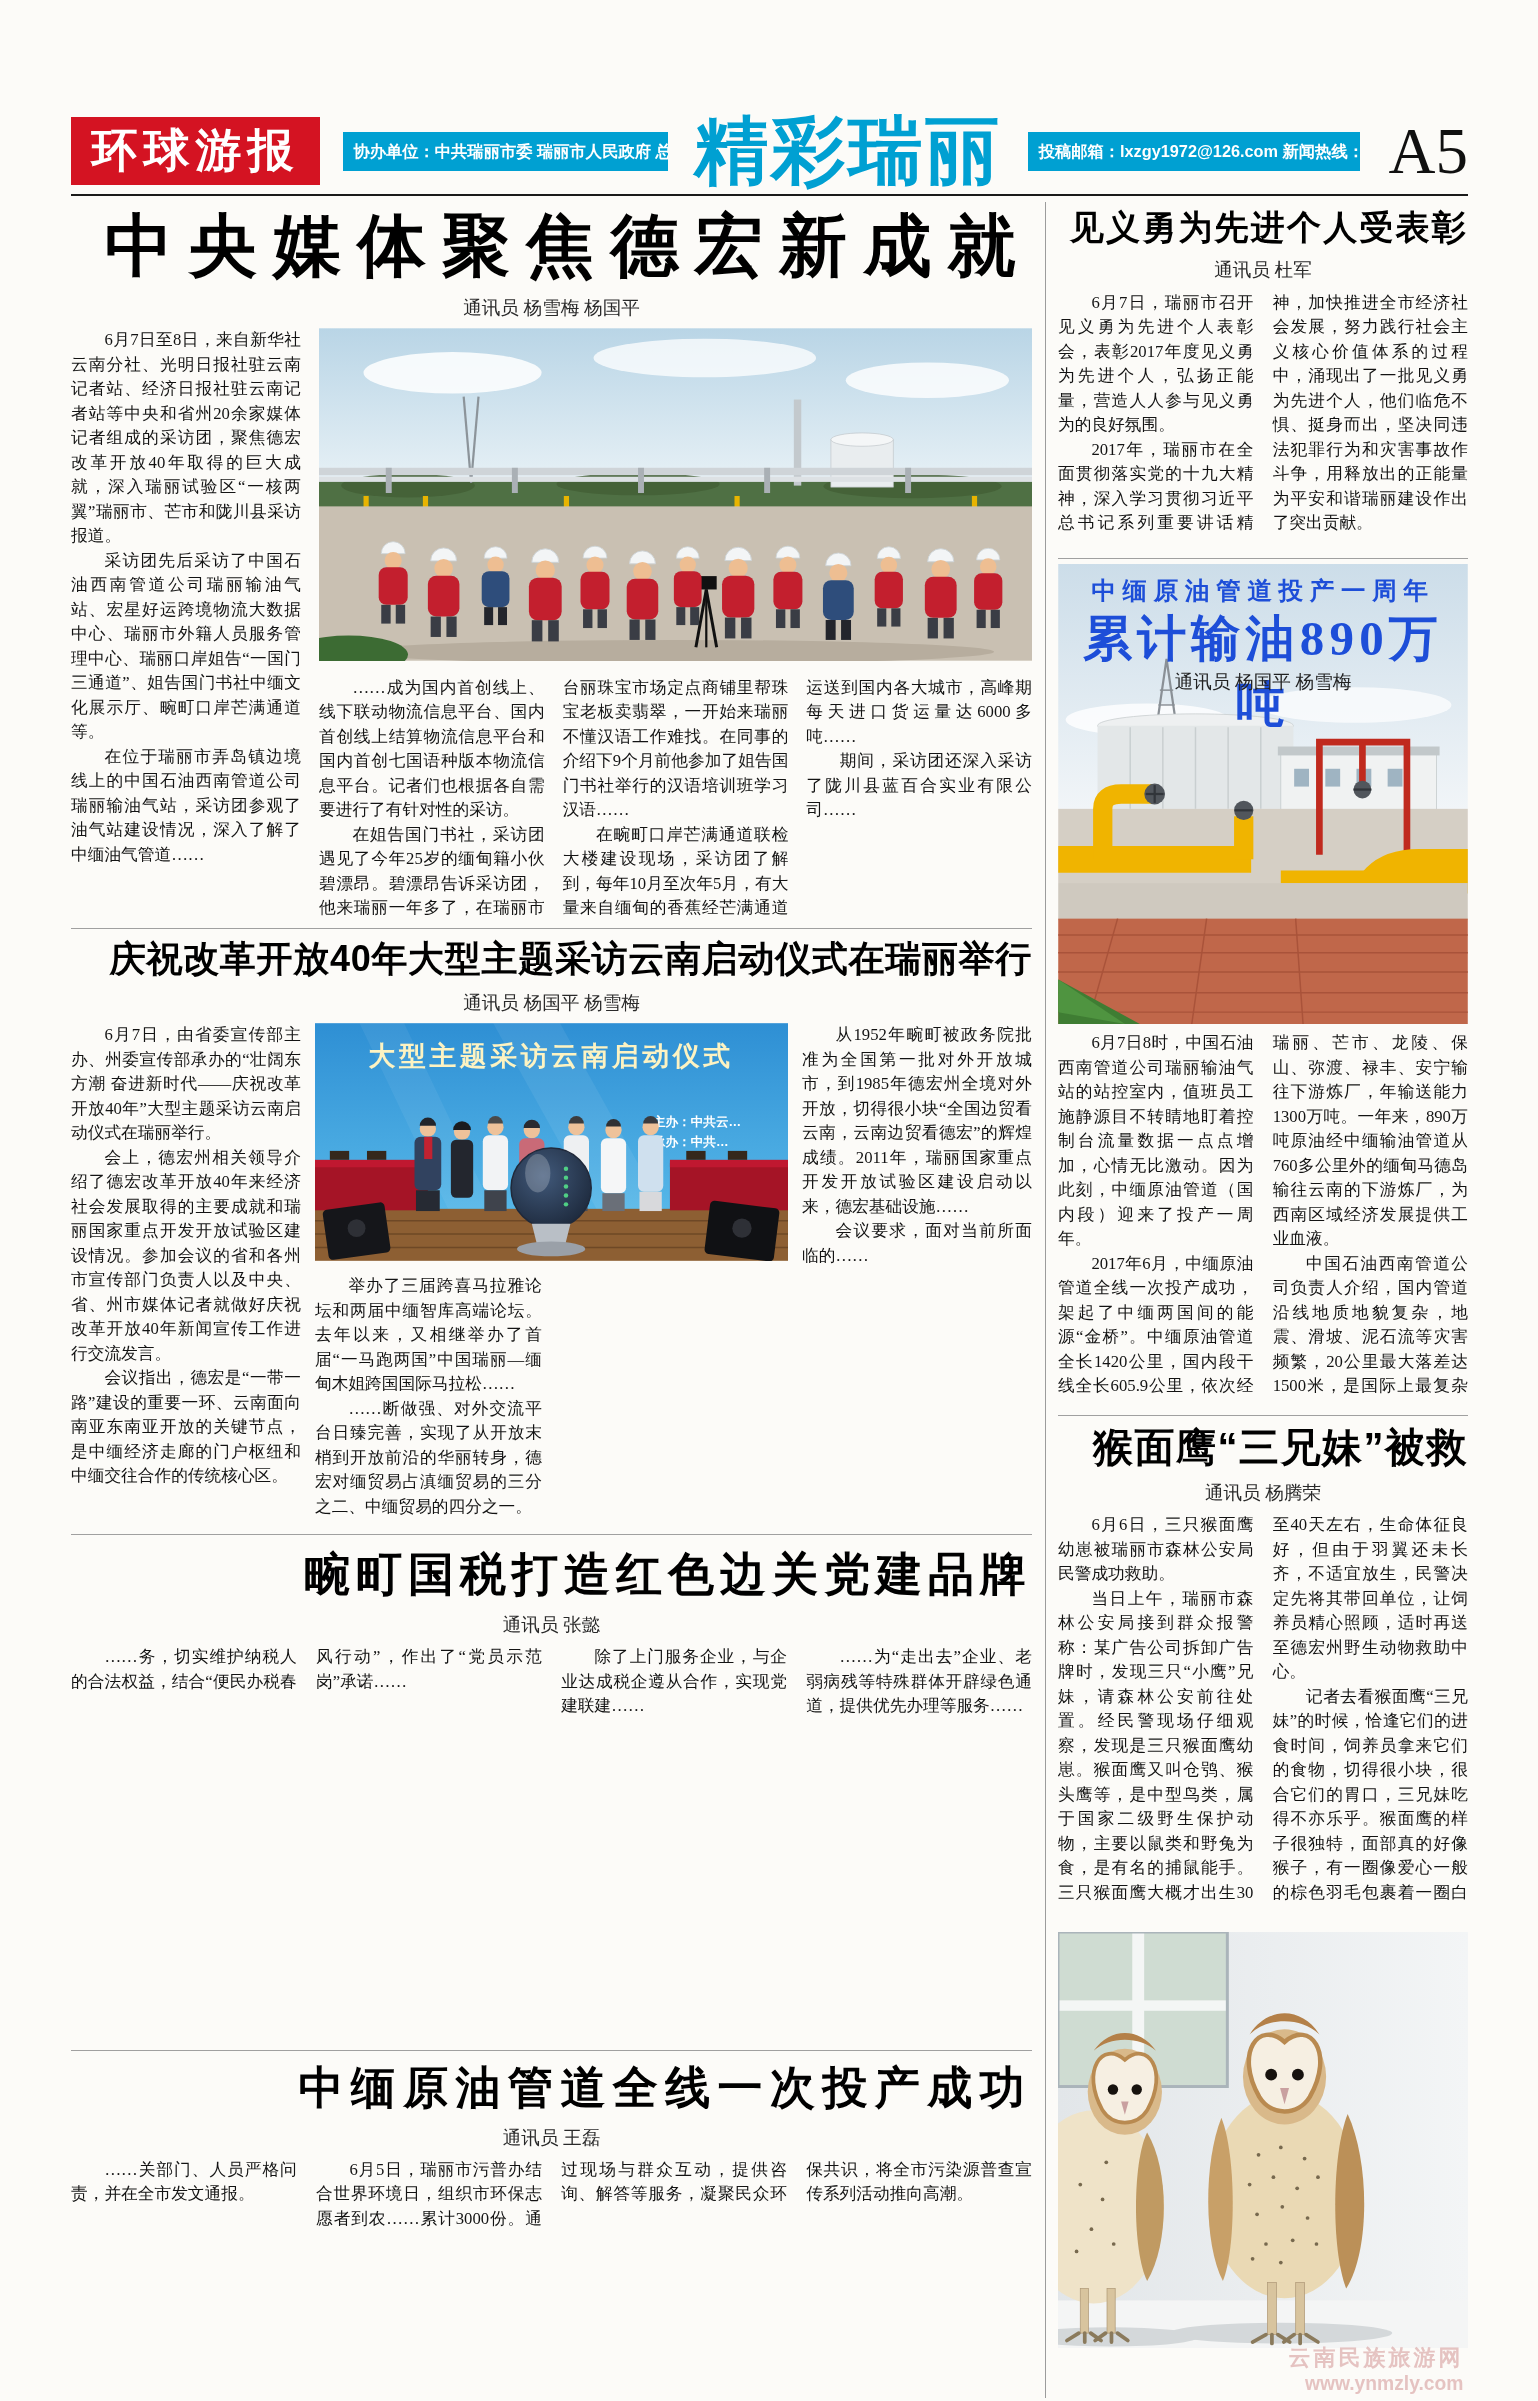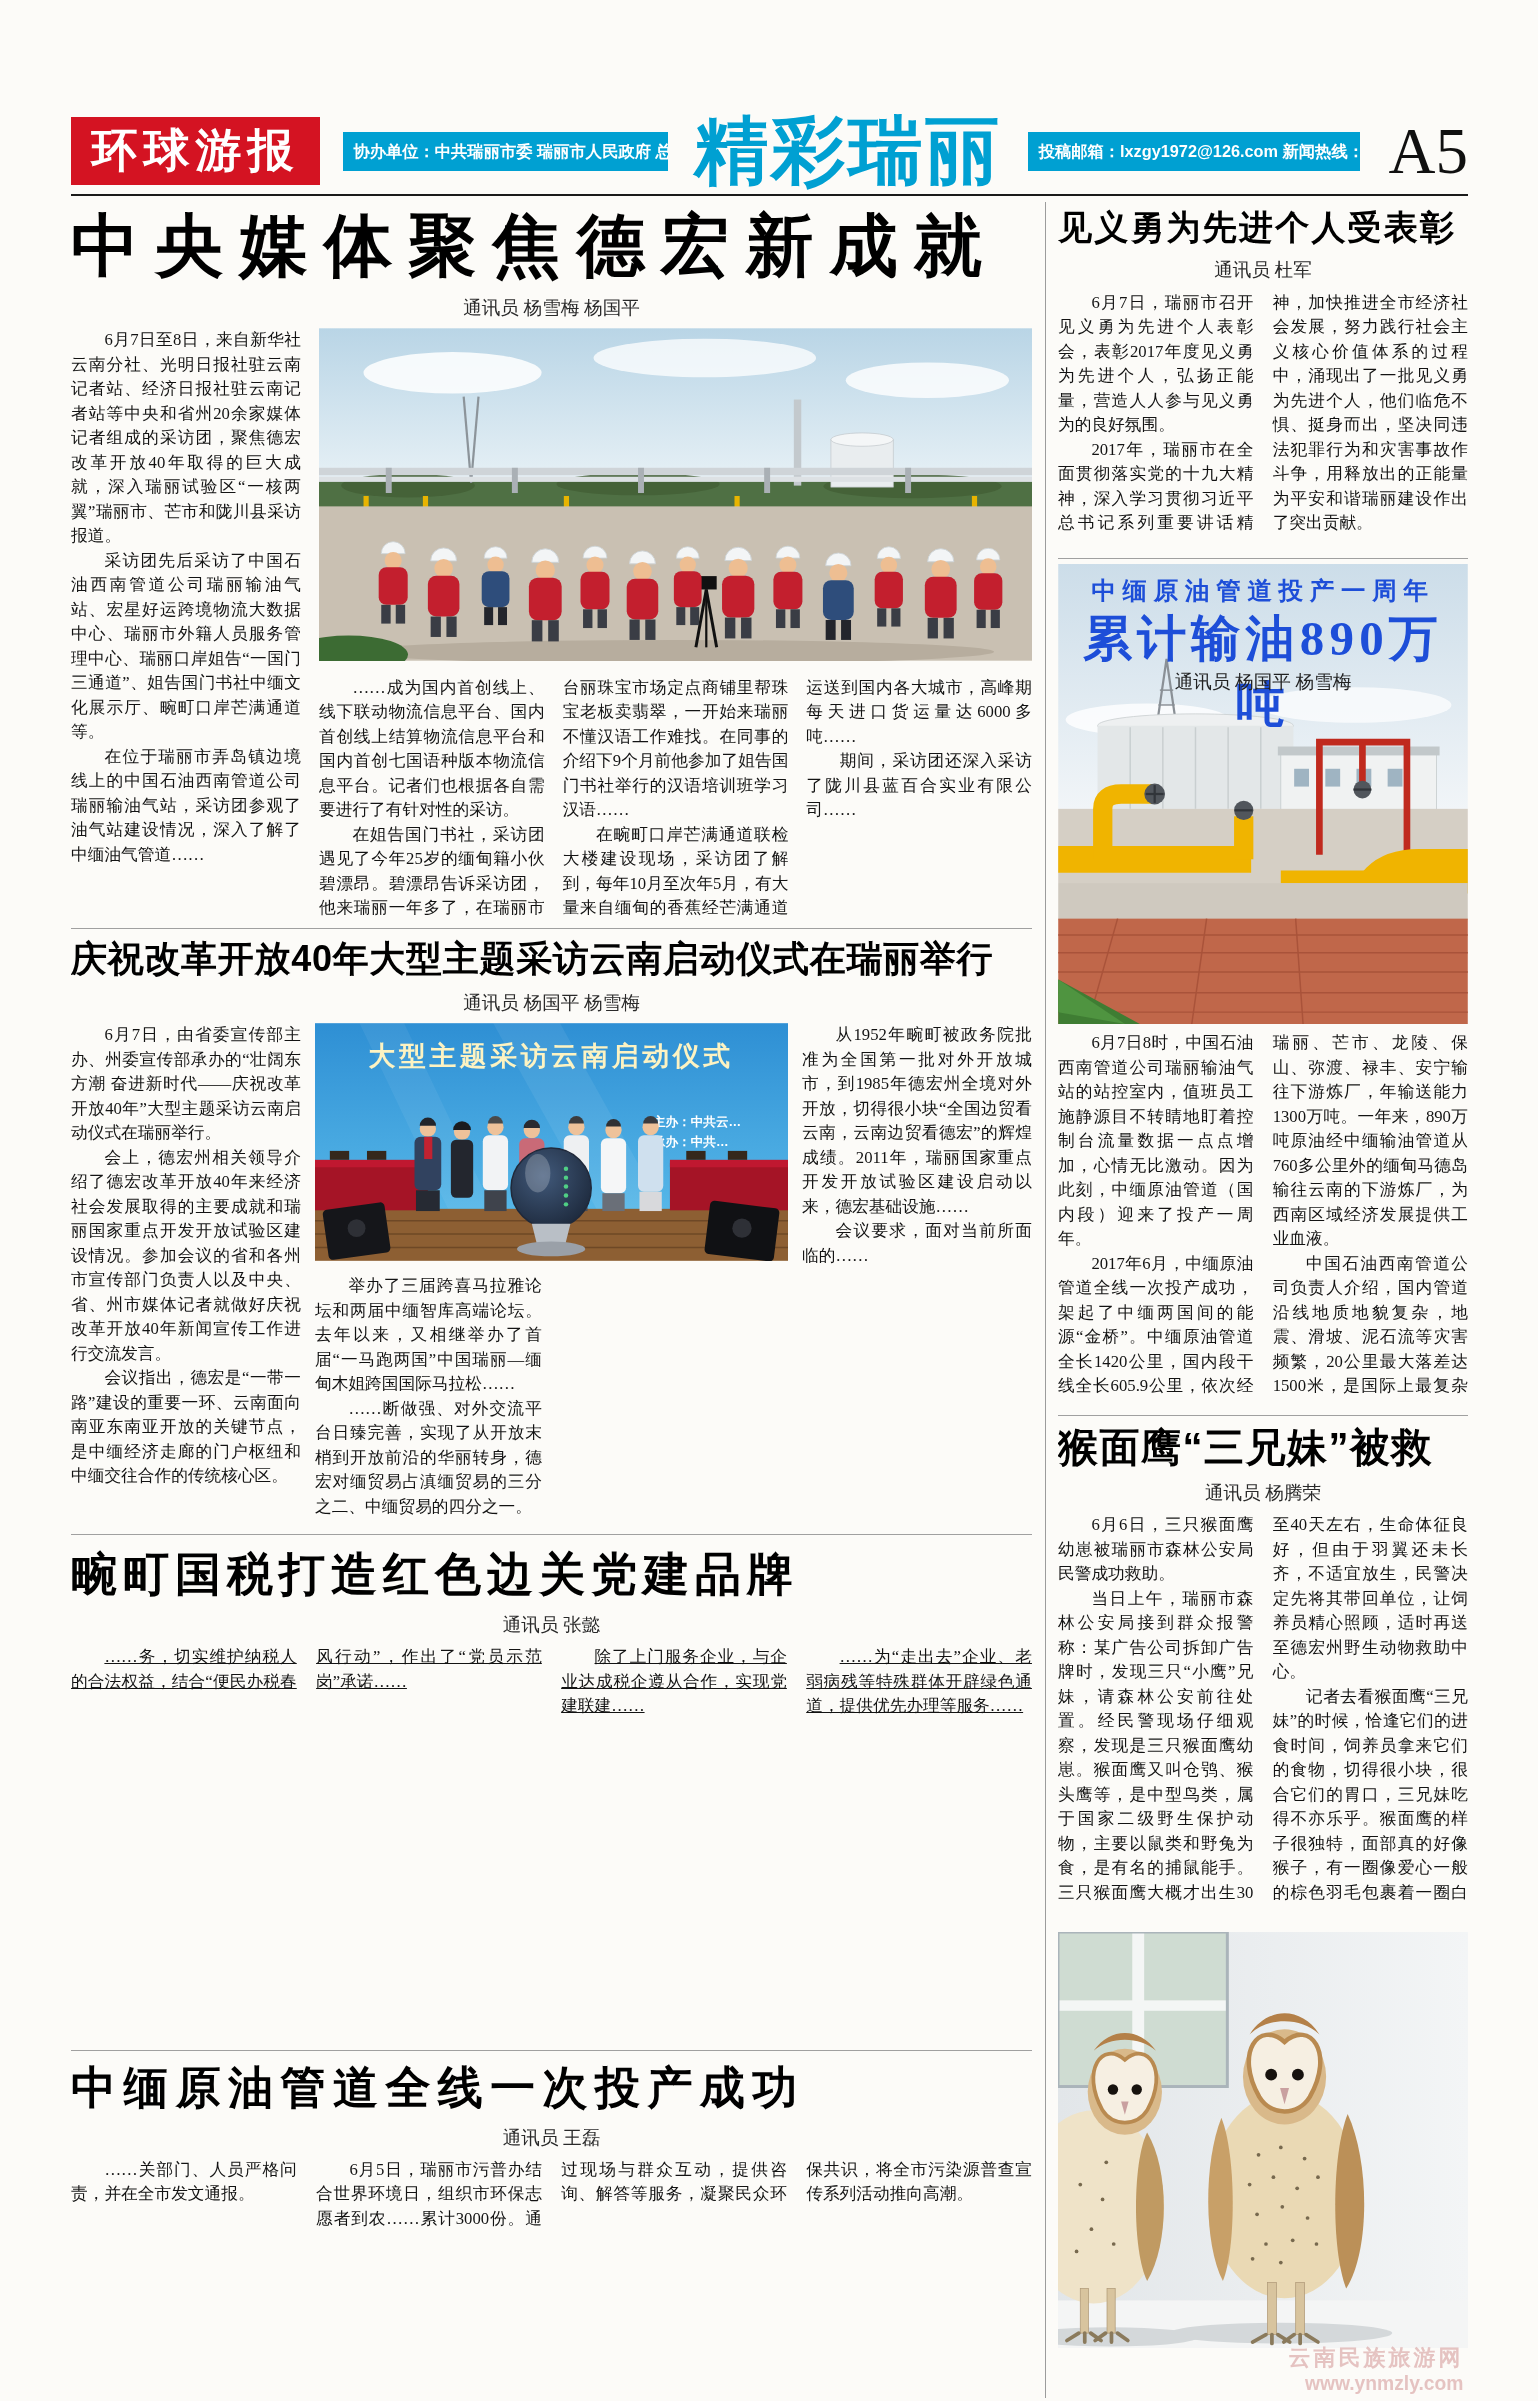--- a/index.html
+++ b/index.html
@@ -24,21 +24,21 @@
   .pageno{font-family:"Liberation Serif",serif;font-size:65px;line-height:1;
           color:#101010;flex:0 0 auto;margin-left:6px;}
 
   .rule-h{position:absolute;left:71px;width:1397px;height:2.2px;background:#1a1a1a;top:194px;}
   .vline{position:absolute;left:1045px;top:202px;width:0.7px;height:2196px;background:#9c9c9c;}
   .sep{position:absolute;height:0.7px;background:#a0a0a0;}
 
   
   .art{position:absolute;overflow:hidden;}
   .headline{font-family:"Liberation Sans",sans-serif;font-weight:900;color:#000;
-            text-align:left;line-height:1.15;margin:0;}
+            text-align:right;line-height:1.15;margin:0;}
   .byline{text-align:center;font-size:18.6px;color:#2a2a2a;margin:10.4px 0 7.4px;}
   .body-text{font-size:16.7px;line-height:24.5px;color:#131313;}
   .para{margin:0;text-indent:2em;text-align:justify;}
   .colblock{overflow:hidden;}
   .cols-2{columns:2;column-gap:19.3px;column-fill:auto;}
   .cols-3{columns:3;column-gap:18px;column-fill:auto;}
   .cols-4{columns:4;column-gap:19.3px;column-fill:balance;}
 
   
   #art1{left:71px;top:199px;width:961px;height:725px;}
@@ -50,21 +50,21 @@
   
   #art2{left:71px;top:932px;width:961px;height:595px;}
   #art2 .headline{font-size:36px;letter-spacing:0.7px;margin-top:6px;}
   .a2-body{display:grid;grid-template-columns:230px 473px 230px;gap:14px;}
   .a2-col{height:496px;}
   .a2-mid-text{height:245px;margin-top:9px;}
 
   
   #art3{left:71px;top:1538px;width:961px;height:508px;}
   #art3 .headline{font-size:46px;letter-spacing:6px;margin-top:10.4px;}
-  .a3-cols{height:371px;margin-top:5px;text-decoration:underline;}
+  .a3-cols{height:371px;margin-top:5px;}
 
   
   #art4{left:71px;top:2055px;width:961px;height:343px;}
   #art4 .headline{font-size:45px;letter-spacing:7.4px;margin-top:7.4px;}
   .a4-cols{height:232px;margin-top:4.5px;}
 
   
   #s1{left:1058px;top:199px;width:410px;height:356px;}
   #s1 .headline{font-size:34px;letter-spacing:2.2px;margin-top:9px;}
   .s1-cols{height:261px;}

